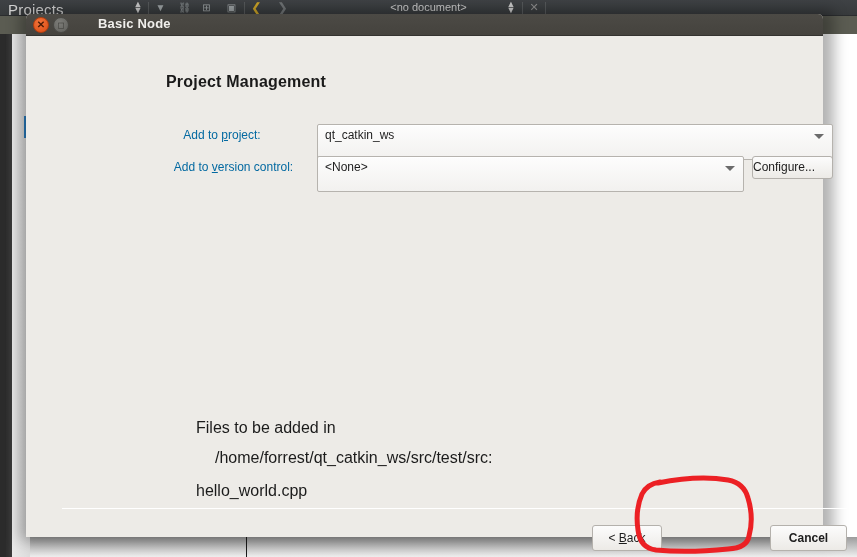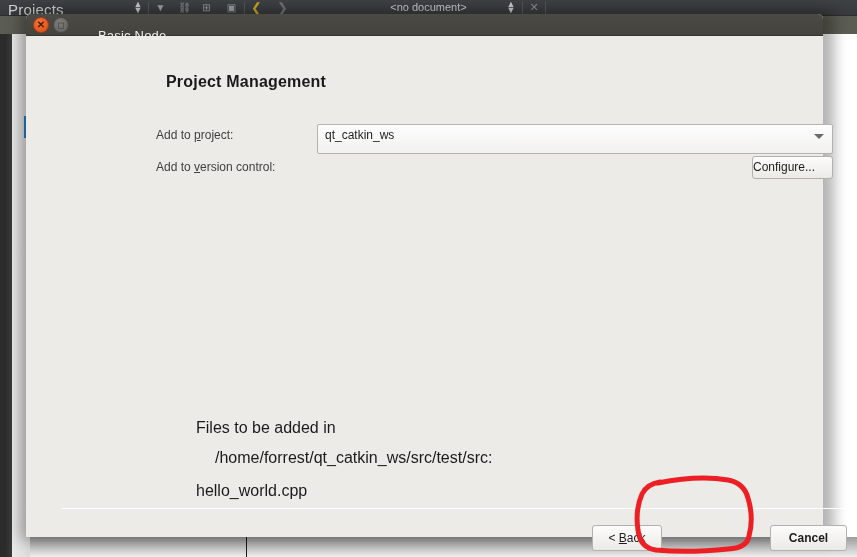--- a/index.html
+++ b/index.html
@@ -114,22 +114,22 @@
     font-weight: bold;
   }
   #btn-maximize {
     position: absolute; left: 27px; top: 3px;
     width: 16px; height: 16px; border-radius: 50%;
     background: radial-gradient(circle at 40% 32%, #7c7c78, #5f5f5b);
     border: 1px solid #4a4a46;
     color: #3a3a36; font-size: 9px; line-height: 15px; text-align: center;
   }
   #dialog-title {
-    position: absolute; left: 52px; top: 14px;
-    font-size: 13px; font-weight: normal; color: #f0efec;
+    position: absolute; left: 52px; top: 2px;
+    font-size: 13px; font-weight: bold; color: #f0efec;
     letter-spacing: .2px;
     padding-left: 20px;
   }
 
   #dialog-body { position: relative; height: 501px; }
 
   #page-title {
     position: absolute; left: 140px; top: 37px;
     font-size: 16px; font-weight: bold; color: #1a1a1a;
     letter-spacing: .2px;
@@ -148,30 +148,30 @@
   .step-arrow {
     position: absolute; left: -26px; top: 5px;
     width: 20px; height: 13px;
   }
 
   
   .form-row { position: absolute; left: 0; width: 100%; height: 22px; }
   #row-project { top: 88px; }
   #row-vcs { top: 120px; }
   .form-label {
-    position: absolute; font-size: 12px; color: #404040;
-    line-height: 22px; text-align: left;
+    position: absolute; font-size: 12px; color: #0369a1;
+    line-height: 22px; text-align: center;
   }
   #label-project { left: 130px; width: 132px; }
   #label-vcs    { left: 130px; width: 155px; }
   .mn { text-decoration: underline; }
 
   .combo {
     position: absolute;
-    height: 30px;
+    height: 36px;
     background: linear-gradient(#fdfdfd, #f2f1ef);
     border: 1px solid #b6b3ae;
     border-radius: 2px;
     font-size: 12px;
     color: #1d1d1d;
     line-height: 20px;
     padding-left: 7px;
     box-shadow: inset 0 1px 0 #ffffff;
   }
   #combo-project { left: 291px; width: 516px; }
@@ -297,20 +297,24 @@
       <div class="combo" id="combo-project">
         <span>qt_catkin_ws</span>
         <span class="combo-arrow"></span>
       </div>
     </div>
 
     <div class="form-row" id="row-vcs">
       <div class="form-label" id="label-vcs">
         <span>Add to </span><span class="mn">v</span><span>ersion control:</span>
       </div>
+      <div class="combo" id="combo-vcs">
+        <span>&lt;None&gt;</span>
+        <span class="combo-arrow"></span>
+      </div>
     </div>
 
     <div id="btn-configure">Configure...</div>
 
     <div class="summary-line" id="sum-1">Files to be added in</div>
     <div class="summary-line" id="sum-2">/home/forrest/qt_catkin_ws/src/test/src:</div>
     <div class="summary-line" id="sum-3">hello_world.cpp</div>
 
     <div id="footer-sep"></div>
 

